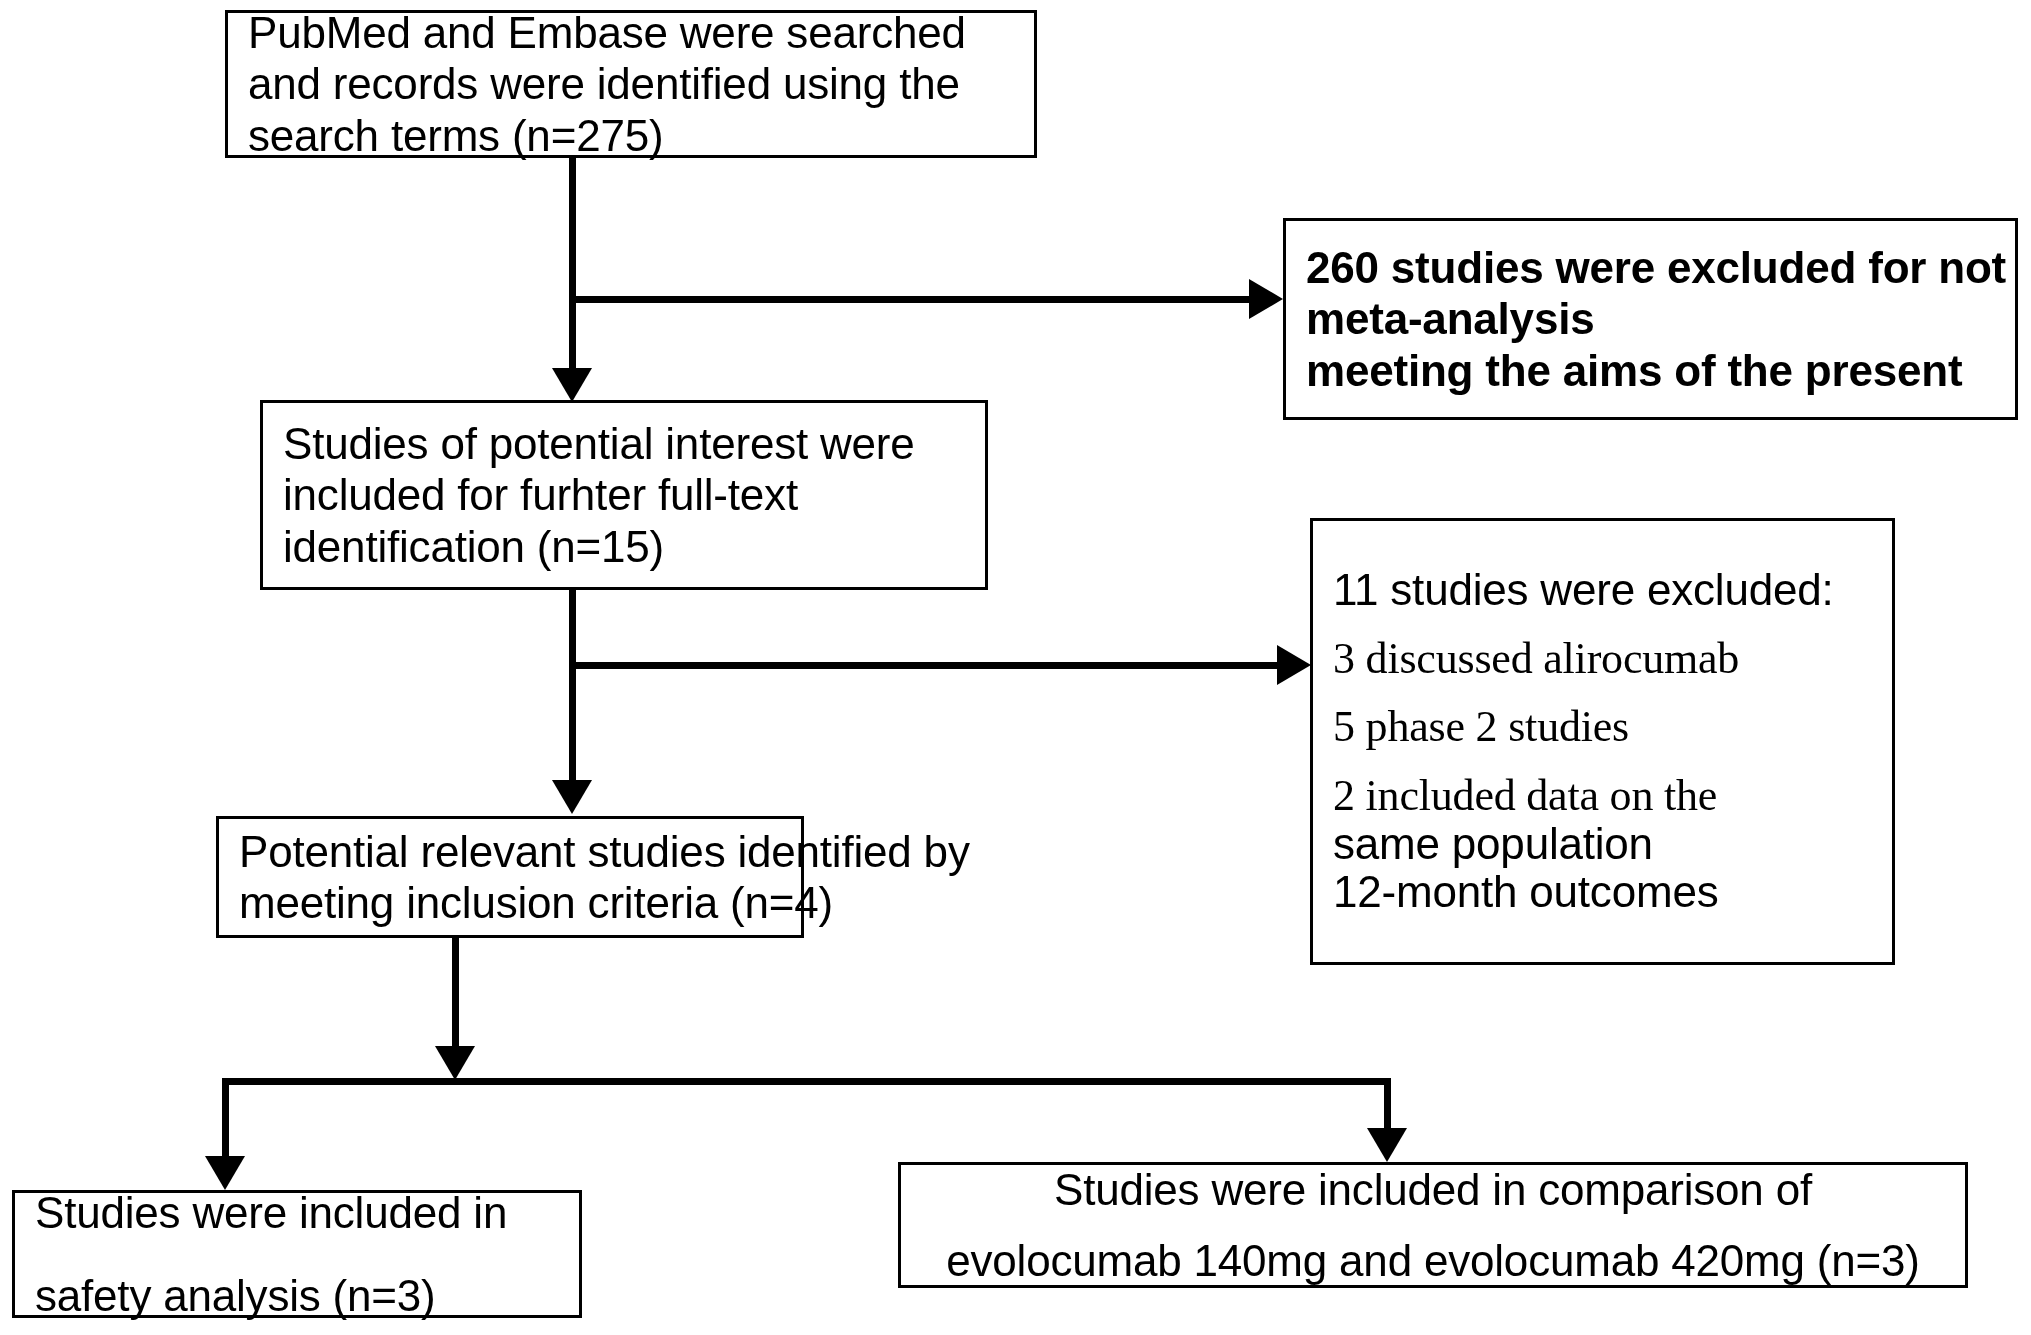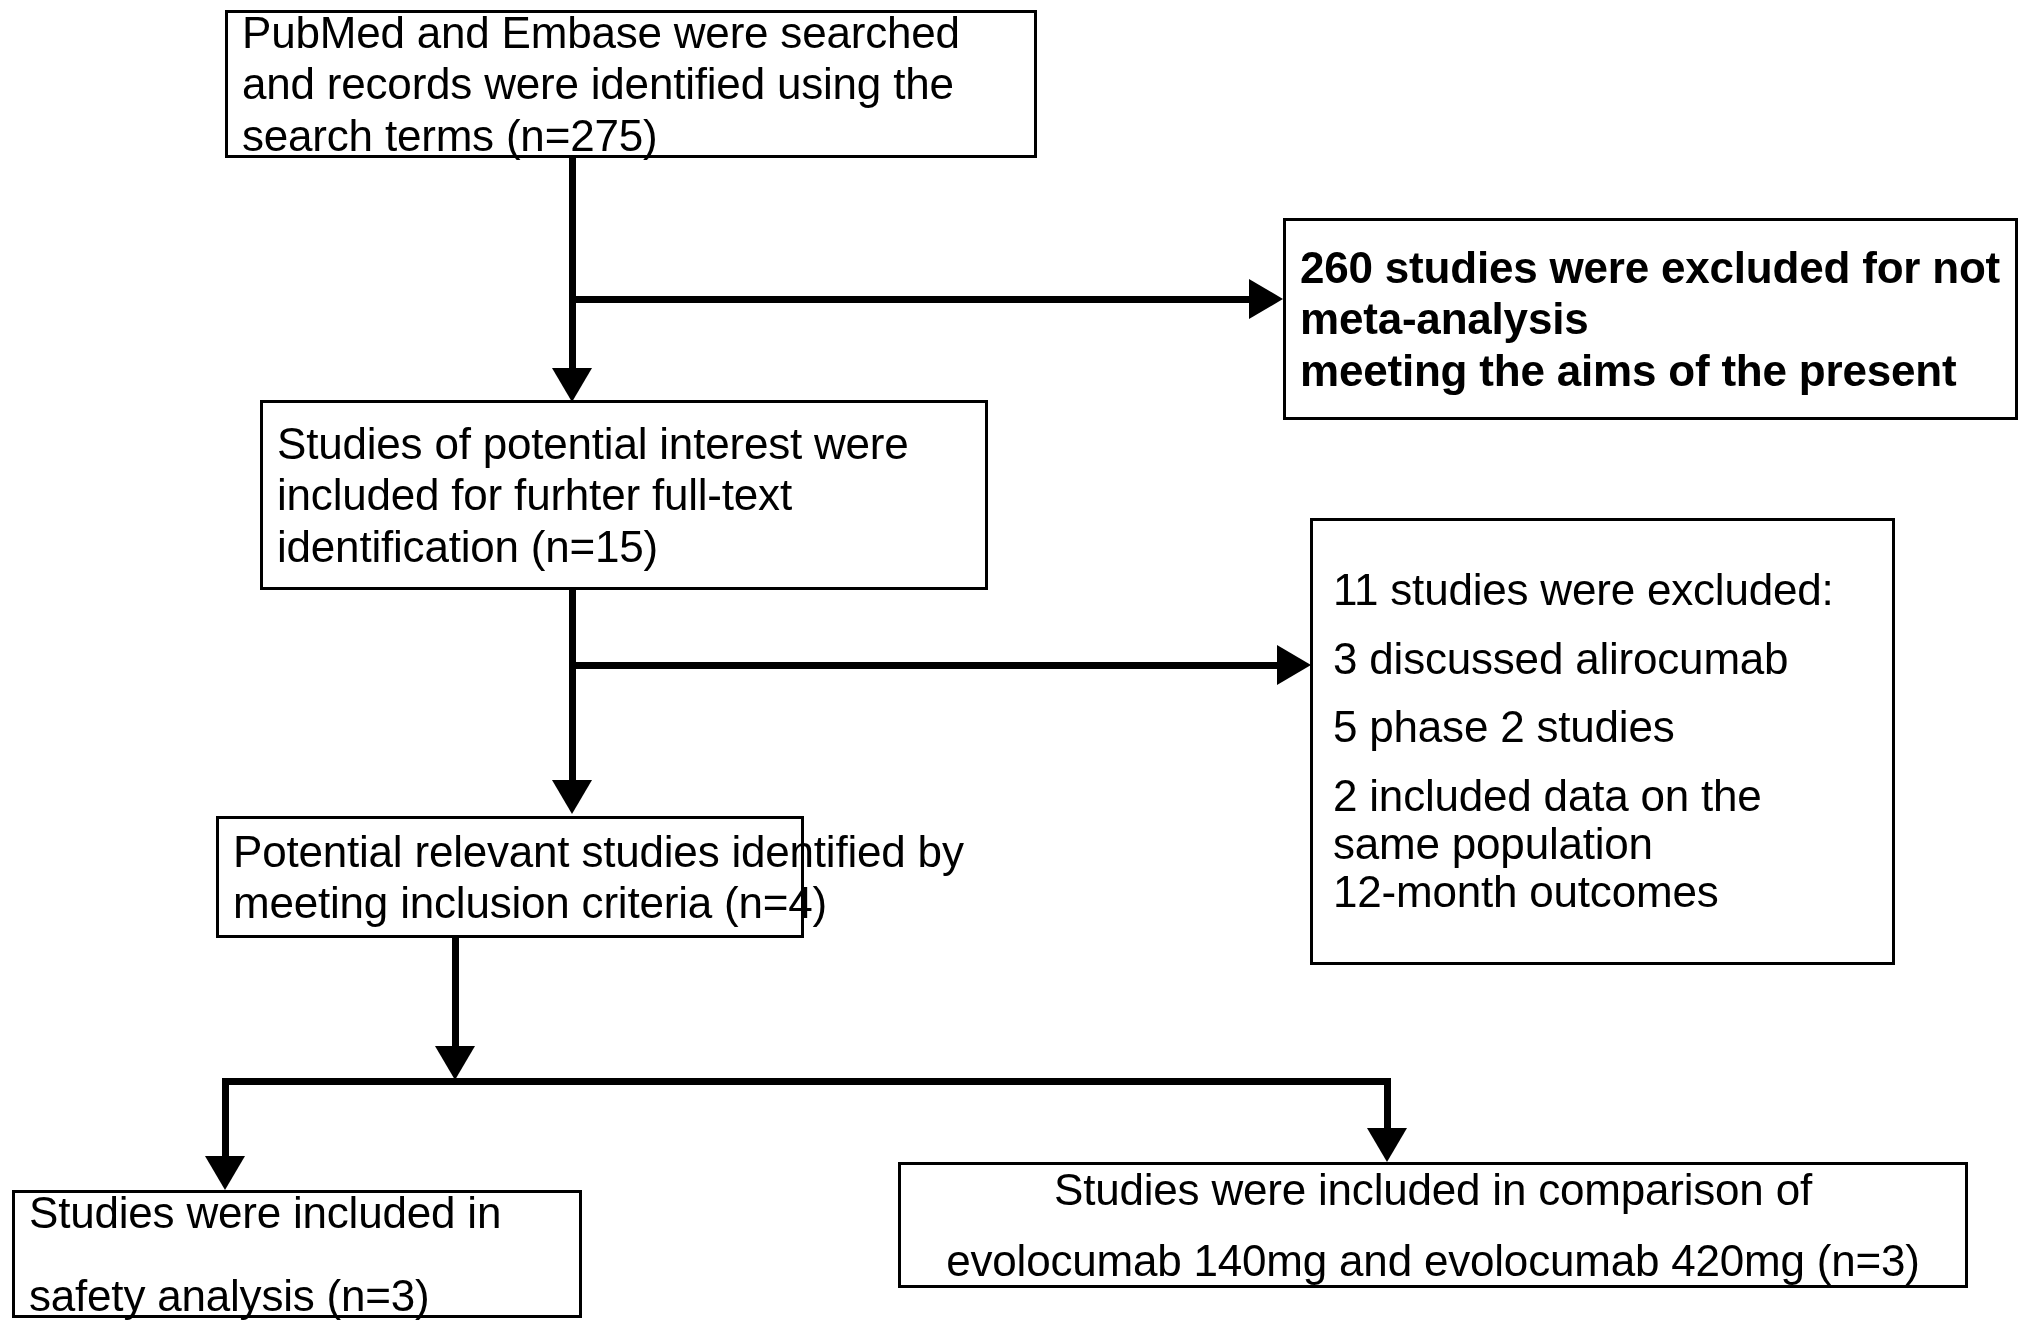--- a/index.html
+++ b/index.html
@@ -15,41 +15,42 @@
     background: #ffffff;
     font-family: "Liberation Sans", sans-serif;
     color: #000000;
     overflow: hidden;
   }
   .flow-box {
     position: absolute;
     box-sizing: border-box;
     border: 3px solid #000000;
     background: #ffffff;
-    padding: 6px 14px;
+    padding: 6px 20px;
     display: flex;
     flex-direction: column;
     justify-content: center;
   }
   .flow-box .line {
     display: block;
     white-space: pre;
     line-height: 1.17;
     font-size: 44px;
     letter-spacing: -0.2px;
   }
   .flow-box.centered .line {
     text-align: center;
   }
   .exclusion-list .line {
     line-height: 1.10;
     margin-bottom: 0;
   }
   .exclusion-list .gap {
     margin-top: 20px;
+    font-family: Liberation Serif, serif;
   }
   
   .conn {
     position: absolute;
     background: #000000;
   }
   .vline { width: 7px; }
   .hline { height: 7px; }
   .arrow-down {
     position: absolute;

